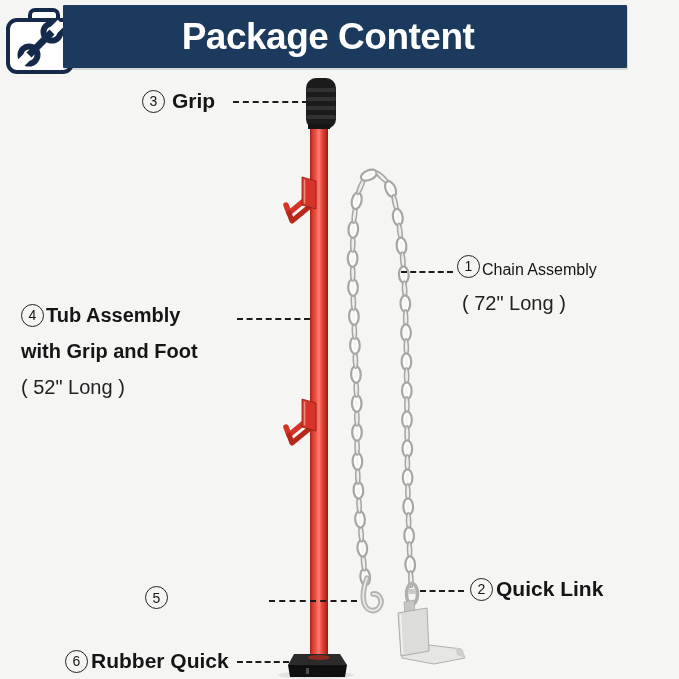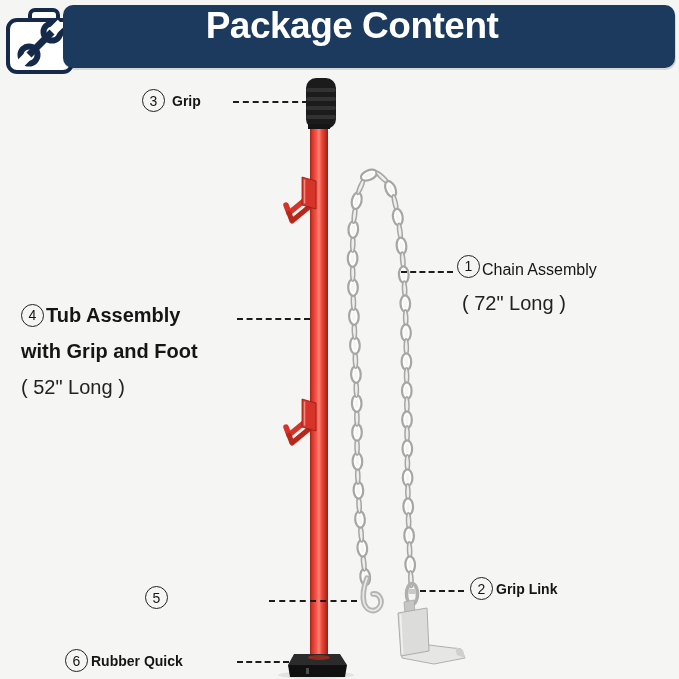--- a/index.html
+++ b/index.html
@@ -3,40 +3,40 @@
 <meta charset="utf-8">
 <style>
   html,body{margin:0;padding:0;}
   body{font-family:"Liberation Sans", sans-serif;}
   .canvas{
     position:relative;width:679px;height:679px;background:#f5f5f3;overflow:hidden;
   }
   
   .toolbox{position:absolute;left:4px;top:8px;width:72px;height:66px;}
   .banner{
-    position:absolute;left:63px;top:5px;width:612px;height:63px;
-    background:#1b3a5d;border-radius:10px;display:flex;justify-content:center;
+    position:absolute;left:63px;top:5px;width:564px;height:63px;
+    background:#1b3a5d;border-radius:1px;display:flex;align-items:center;justify-content:center;
     box-shadow:1px 2px 0 rgba(0,0,0,0.12);
   }
   .banner .title{
     color:#ffffff;font-size:37px;font-weight:700;letter-spacing:-0.5px;
     padding-right:34px;white-space:nowrap;
   }
   
   .scene{position:absolute;left:0;top:0;width:679px;height:679px;}
   
   .dash{position:absolute;height:0;border-top:2px dashed #1c1c1c;z-index:3;}
   
   .label{position:absolute;display:flex;align-items:center;gap:3px;z-index:4;color:#151515;}
   .label .num, .num{
     box-sizing:border-box;width:23px;height:23px;border:1.6px solid #222;border-radius:50%;
     display:inline-flex;align-items:center;justify-content:center;
     font-size:14px;font-weight:500;background:transparent;flex:0 0 auto;color:#151515;
   }
-  .label .txt{font-size:14px;font-weight:700;white-space:nowrap;}
+  .label .txt{font-size:21px;font-weight:700;white-space:nowrap;}
   .label.gap{gap:7px;}
   .tub-block{position:absolute;z-index:4;color:#151515;}
   .tub-block .row{display:flex;align-items:center;gap:2px;height:36px;}
   .tub-block .bold-line{font-size:20px;font-weight:700;white-space:nowrap;height:36px;display:flex;align-items:center;}
   .size-line{font-size:20px;font-weight:400;color:#222;white-space:nowrap;height:36px;display:flex;align-items:center;}
   .chain-block{position:absolute;z-index:4;color:#151515;}
   .chain-block .row{display:flex;align-items:center;gap:2px;height:30px;}
   .chain-block .size-line{margin-top:10px;margin-left:5px;height:24px;}
 </style>
 </head>
@@ -247,21 +247,21 @@
     </div>
     <div class="size-line">( 72" Long )</div>
   </div>
 
   <div class="label" style="left:145px;top:586px;">
     <span class="num">5</span>
   </div>
 
   <div class="label" style="left:470px;top:577px;">
     <span class="num">2</span>
-    <span class="txt">Grip Link</span>
+    <span class="txt">Quick Link</span>
   </div>
 
   <div class="label" style="left:65px;top:649px;">
     <span class="num">6</span>
     <span class="txt">Rubber Quick</span>
   </div>
 
 </div>
 
 </body></html>

